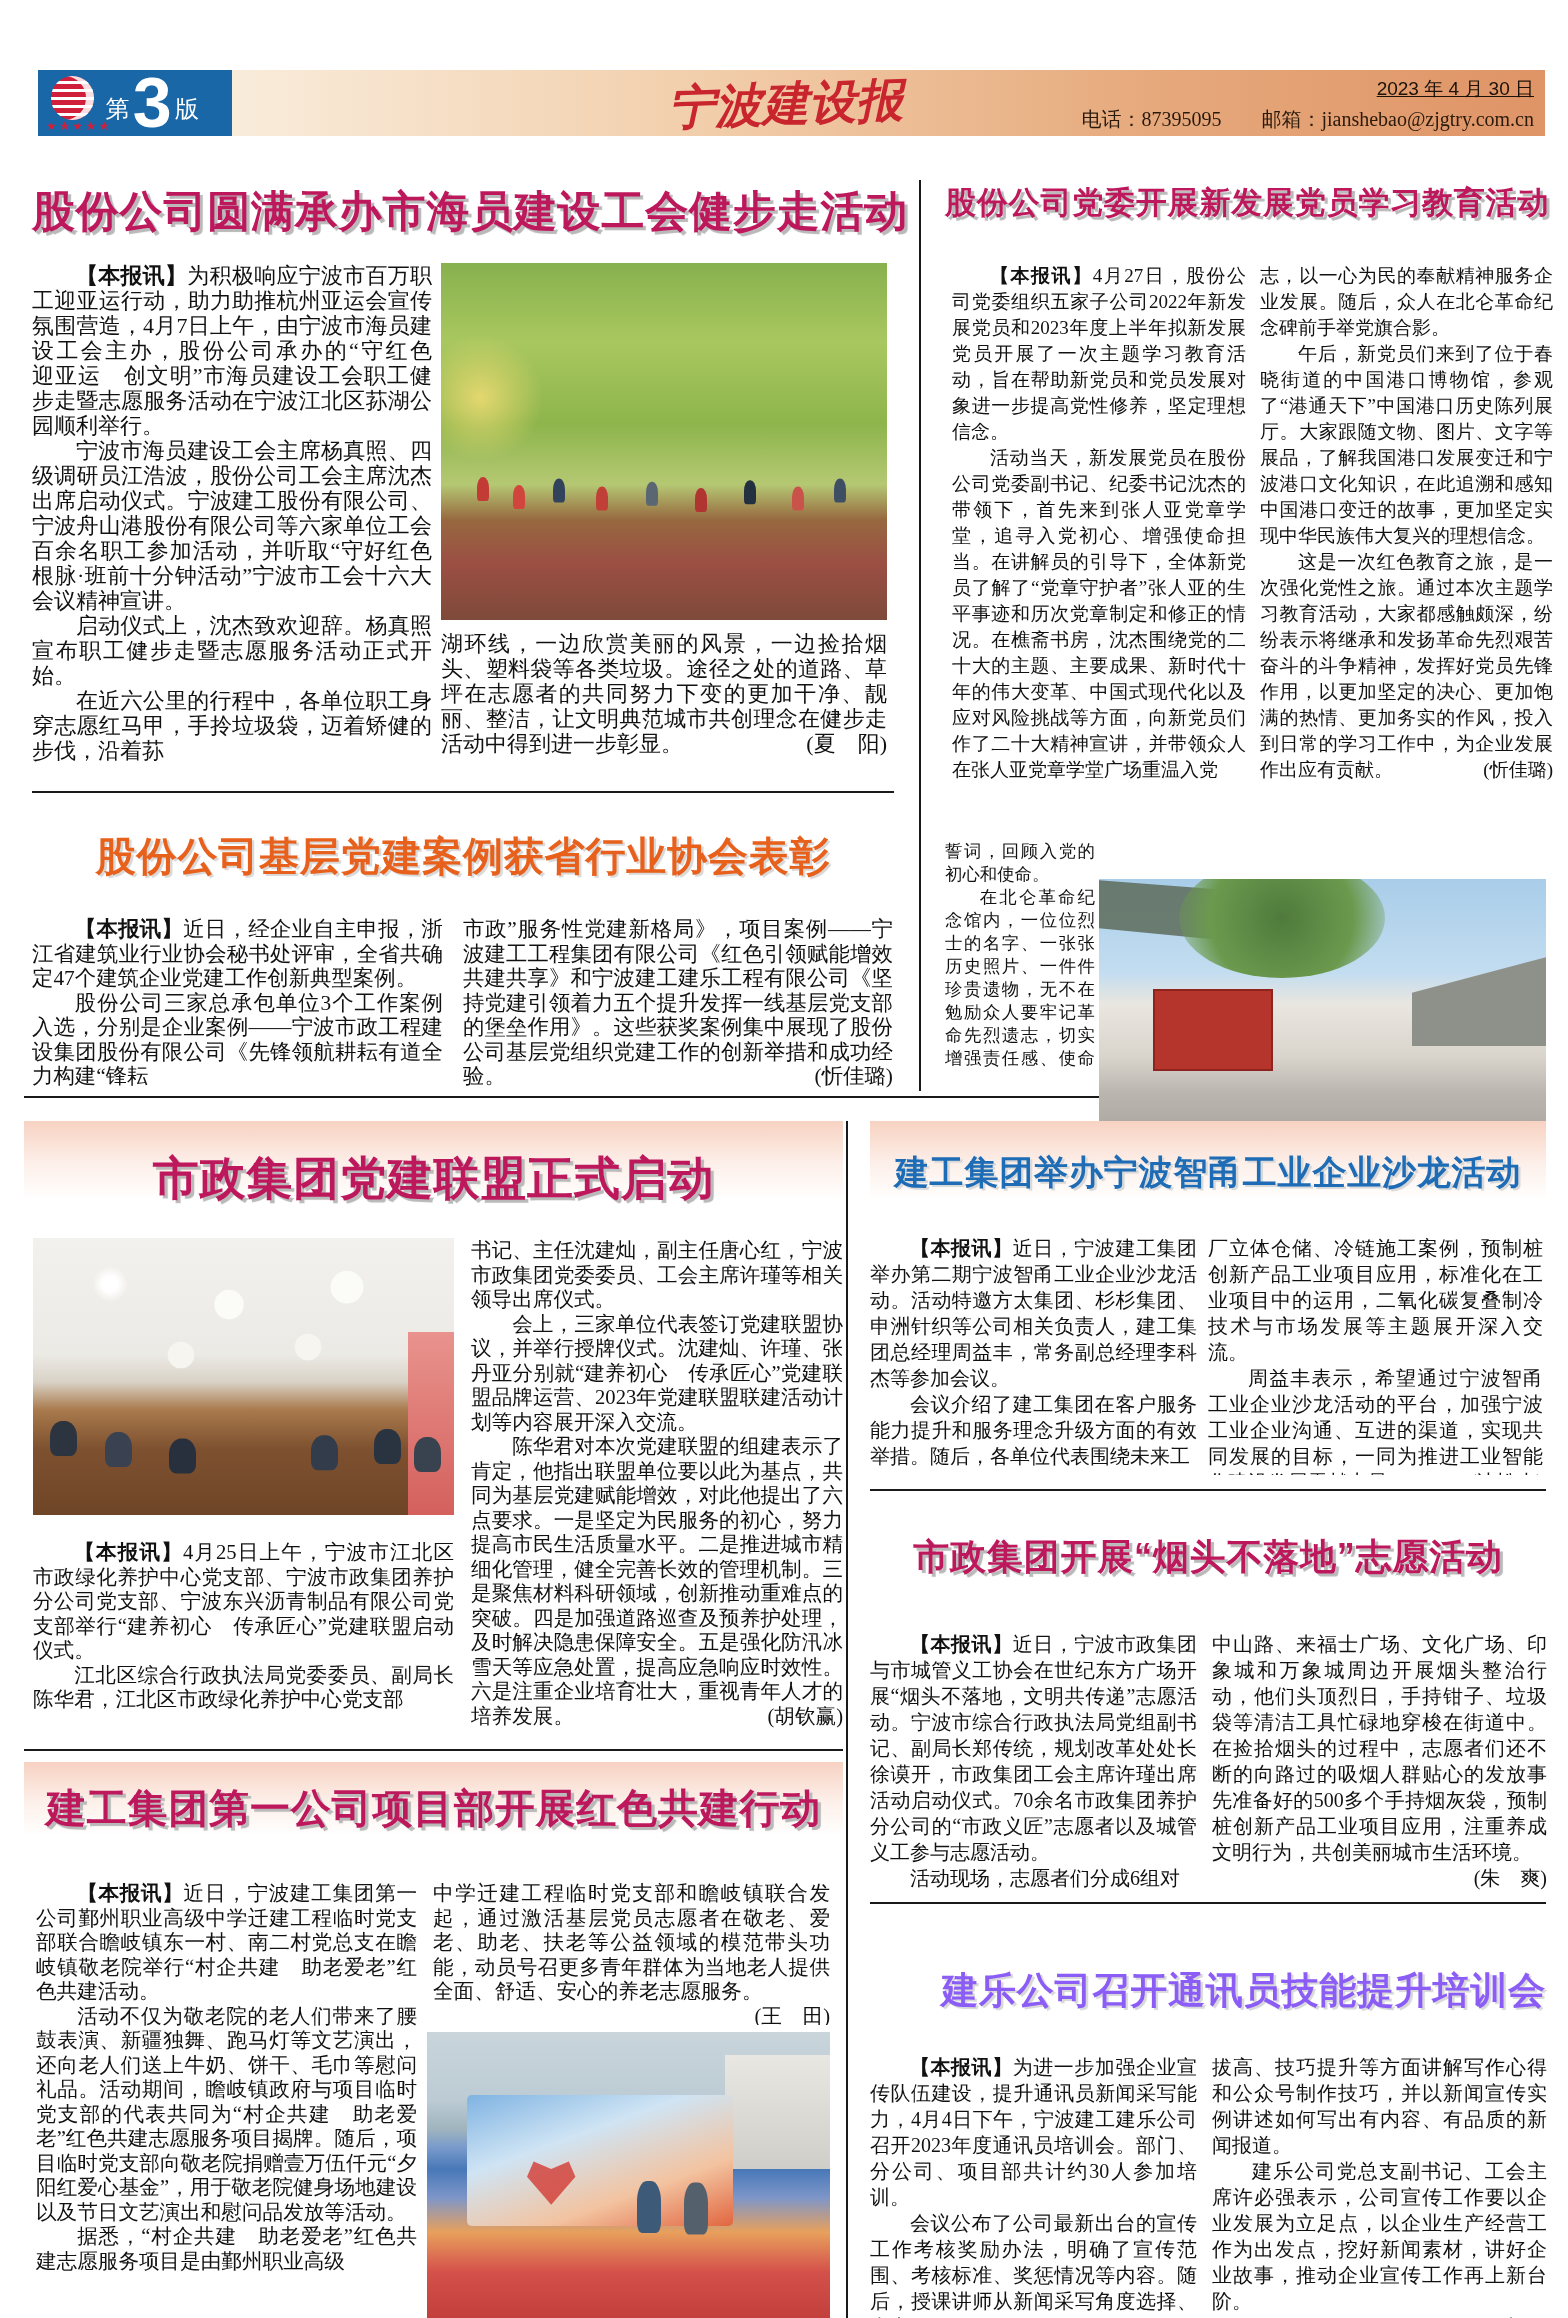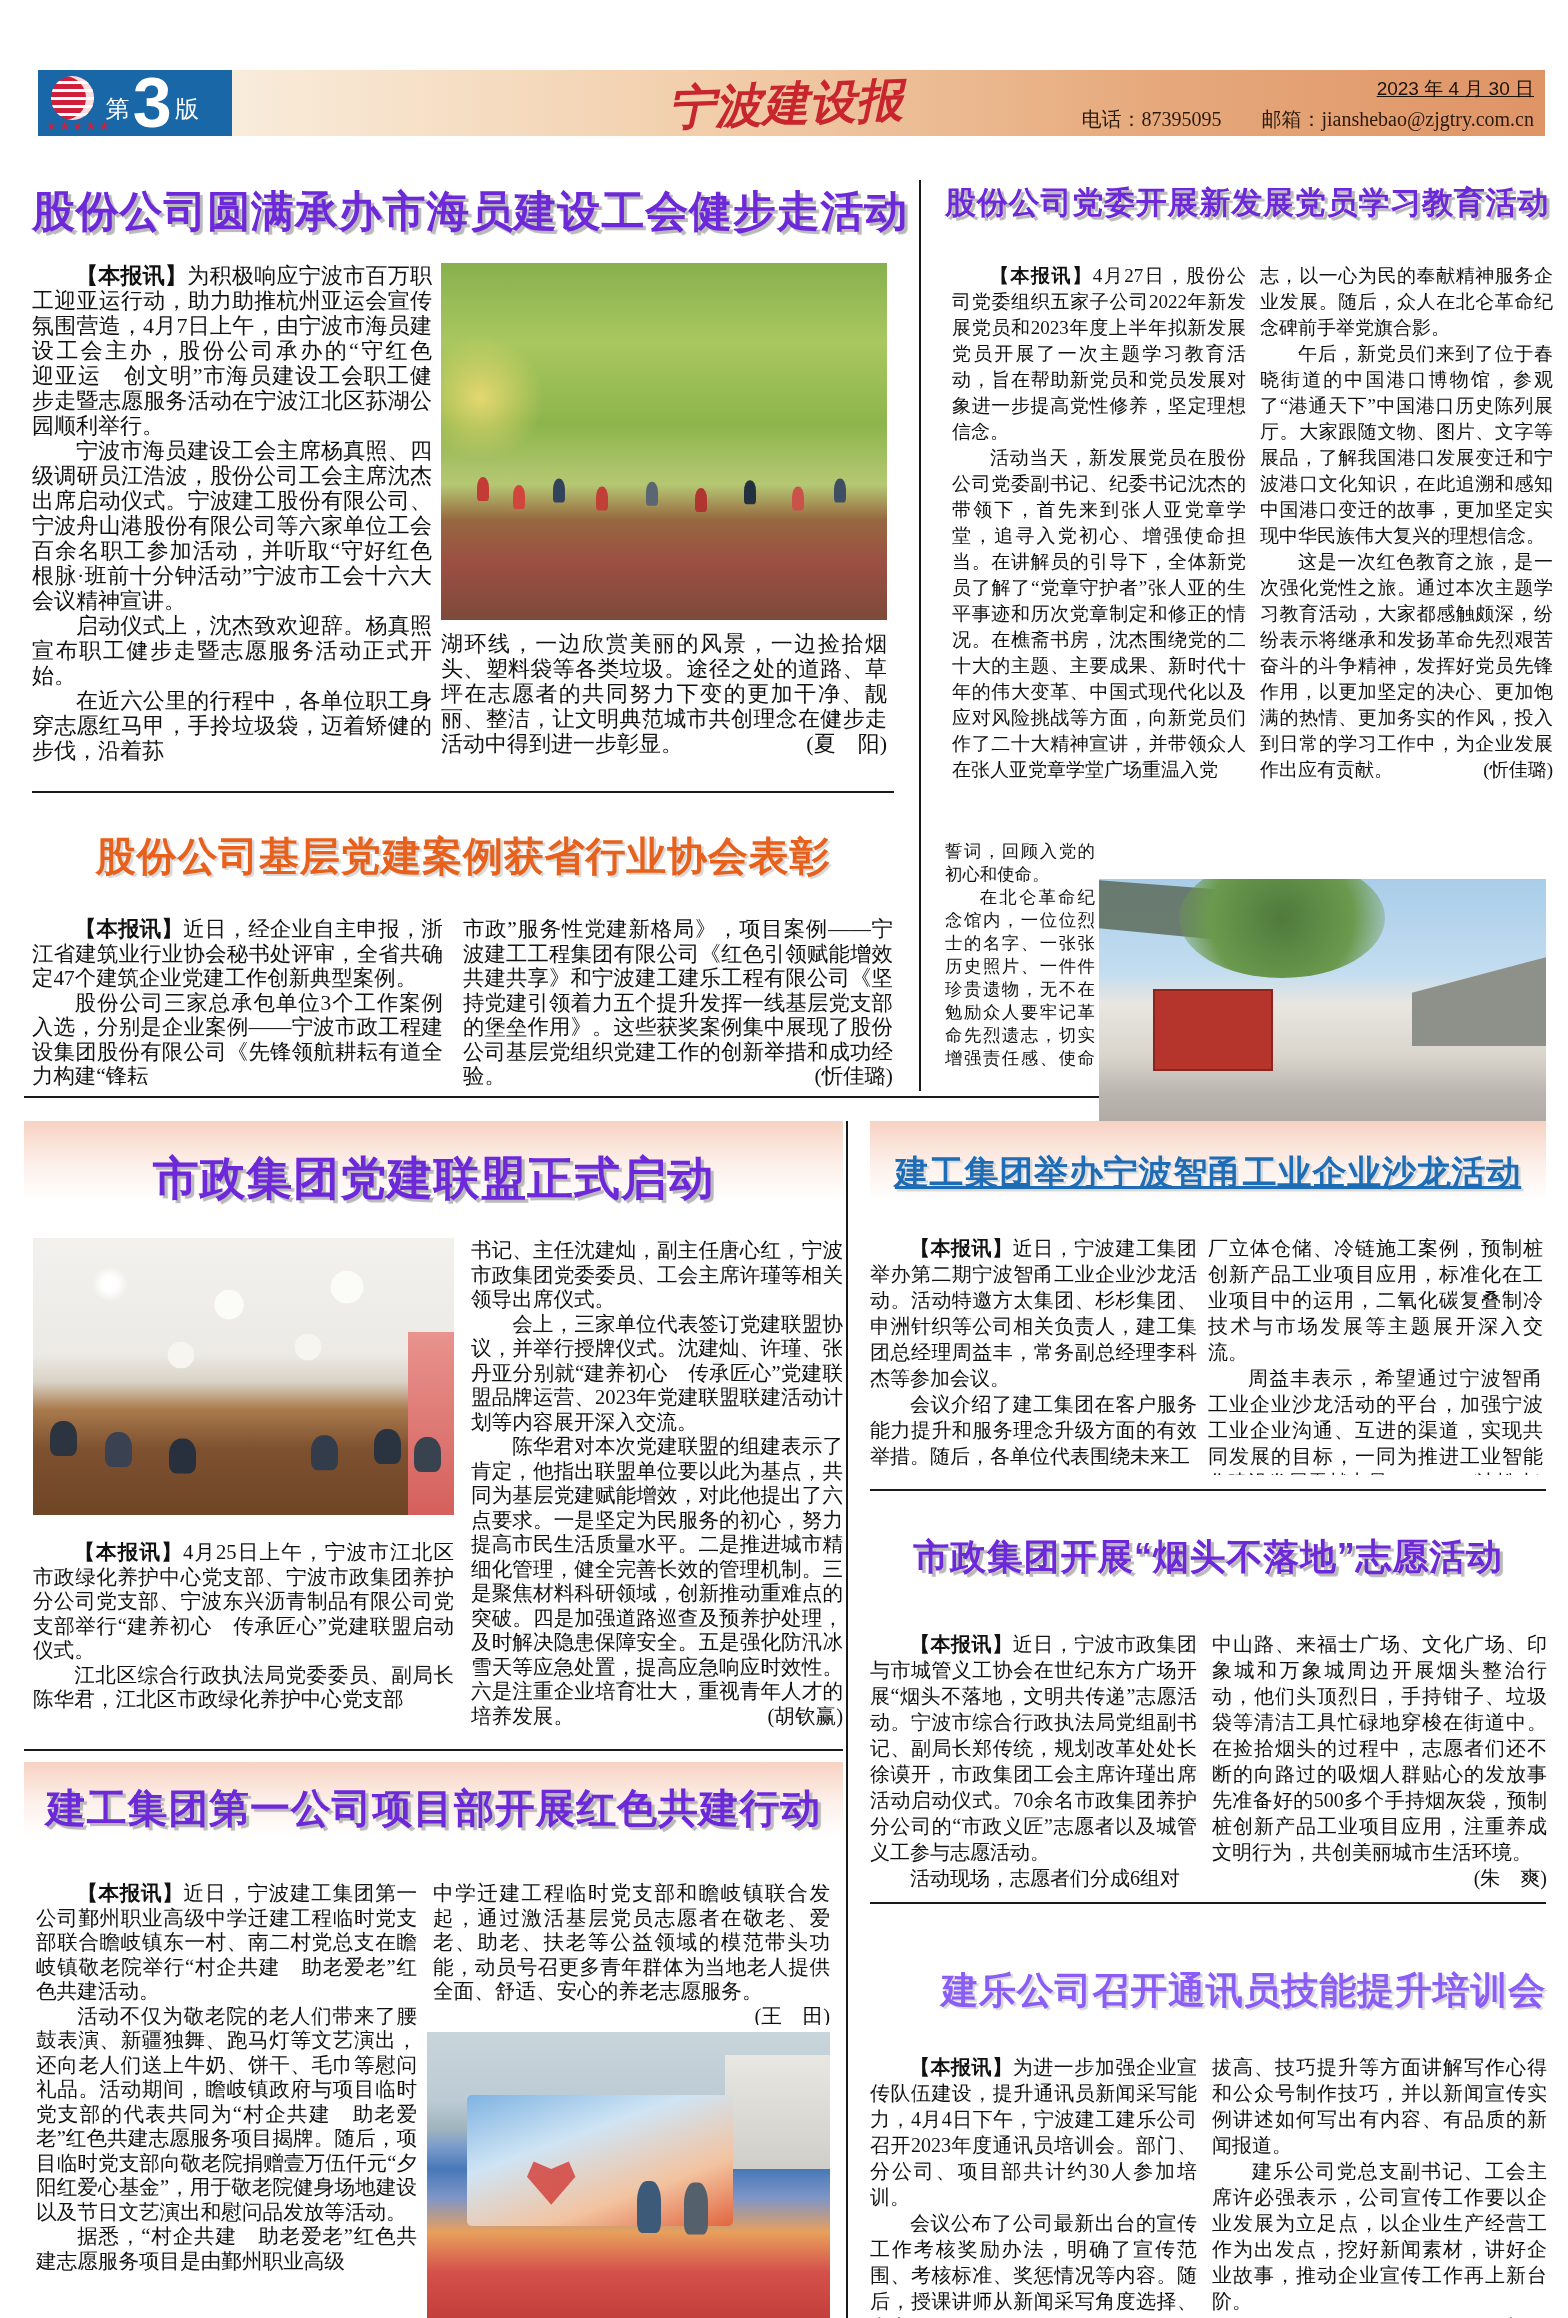--- a/index.html
+++ b/index.html
@@ -20,23 +20,23 @@
         background:linear-gradient(90deg,#f9ecdb 0%,#f2cfac 35%,#e6a97c 70%,#df9466 100%);}
   .masthead{position:absolute;left:427px;top:3.2px;width:253px;text-align:center;color:#c9252f;
             font-size:47px;font-weight:bold;font-style:italic;font-family:"Liberation Serif","DejaVu Serif",serif;
             transform:rotate(-2deg);}
   .hdr-date{position:absolute;right:11px;top:6.3px;font-size:19px;color:#1c1208;font-family:"Liberation Sans","DejaVu Sans",sans-serif;text-decoration:underline;}
   .hdr-contact{position:absolute;right:11px;top:36px;font-size:20px;color:#2a1a0c;font-family:Liberation Serif, serif;margin-left:37px;}
   
   .vrule,.hrule{background:#1a1a1a;}
   
   .title{font-family:"Liberation Sans","DejaVu Sans",sans-serif;font-weight:900;text-align:center;
-         color:#6d28d9;letter-spacing:0.8px;text-shadow:3.2px 3.2px 0.8px #b9b9b9;white-space:nowrap;}
+         color:#be185d;letter-spacing:0.8px;text-shadow:3.2px 3.2px 0.8px #b9b9b9;white-space:nowrap;}
   .t-orange{color:#e8611c;text-shadow:2.4px 2.4px 0.8px #d8d8d8;}
-  .t-blue{color:#1e6cb5;text-shadow:2.4px 2.4px 0.8px #d8d8d8;text-decoration:underline;}
+  .t-blue{color:#1e6cb5;text-shadow:2.4px 2.4px 0.8px #d8d8d8;}
   .t-gold{color:#8b5cf6;text-shadow:2.4px 2.4px 0.8px #d8d8d8;text-align:right;}
   .pinkband{background:linear-gradient(180deg,#f7d2c2 0%,#fdf0ea 55%,#ffffff 100%);}
   
   .col{overflow:hidden;text-align:justify;}
   .para{margin:0;text-indent:2em;}
   .para::after{content:"";display:block;clear:both;height:0;}
   .para.ni{text-indent:0;}
   .para b{font-weight:bold;}
   .credit{float:right;}
   .f-a1{font-size:22px;line-height:25px;}

